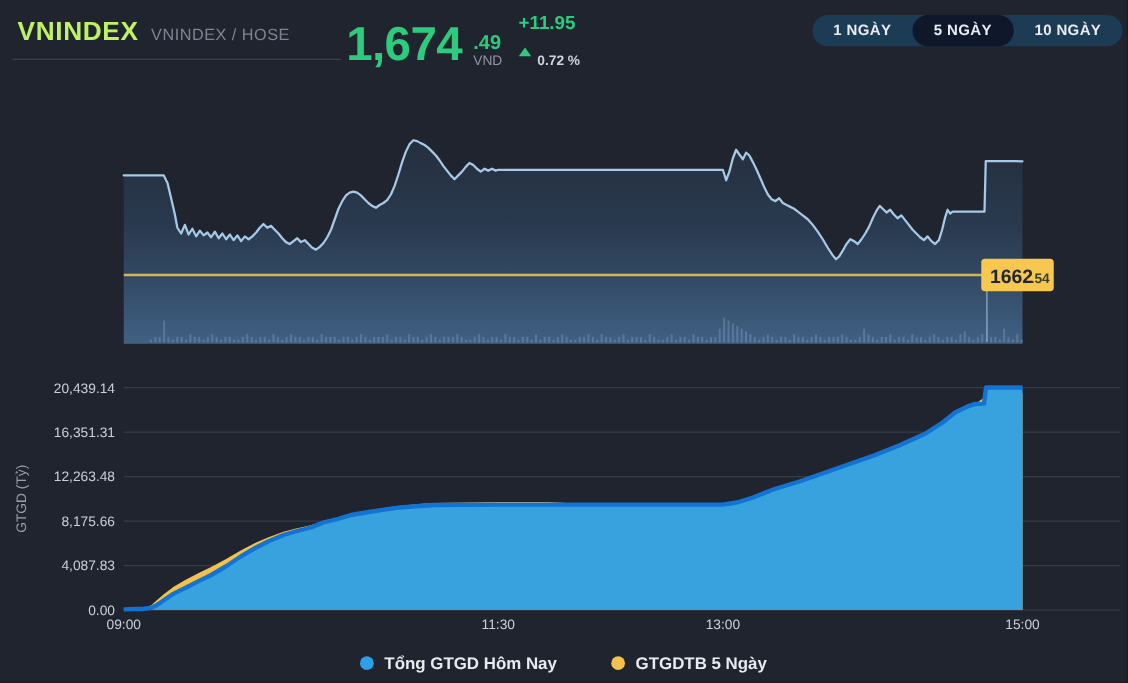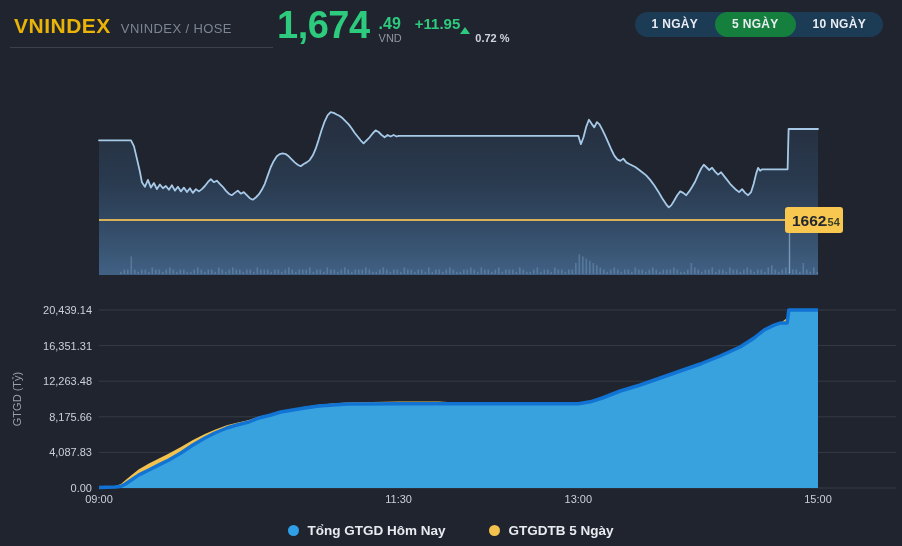--- a/index.html
+++ b/index.html
@@ -3,38 +3,38 @@
 <meta charset="utf-8">
 <style>
   html,body{margin:0;padding:0;background:#14171e;}
   .screen{
     position:relative;width:902px;height:546px;overflow:hidden;
     background:#20242e;font-family:"Liberation Sans","DejaVu Sans",sans-serif;
     -webkit-font-smoothing:antialiased;
   }
   
   .title-block{position:absolute;left:14px;top:14px;display:flex;align-items:baseline;gap:10px;}
-  .title{font-size:21px;font-weight:bold;color:#eab308;letter-spacing:.5px;}
+  .title{font-size:21px;font-weight:bold;color:#bef264;letter-spacing:.5px;}
   .subtitle{font-size:13px;color:#7d8595;letter-spacing:.4px;}
   .header-divider{position:absolute;left:10px;top:47px;width:263px;height:1px;background:#3b404a;}
   .price-block{position:absolute;left:277px;top:5px;display:flex;align-items:flex-end;gap:9px;}
   .price-main{font-size:38px;line-height:40px;font-weight:bold;color:#2ccb7d;letter-spacing:-.5px;}
   .price-col{display:flex;flex-direction:column;align-items:flex-start;margin-top:6px;}
   .price-dec{font-size:16px;font-weight:bold;color:#2ccb7d;line-height:16px;}
   .price-cur{font-size:11px;font-weight:normal;color:#8f96a3;line-height:13px;}
-  .chg-col{display:flex;align-items:flex-start;margin-top:6px;margin-left:4px;}
+  .chg-col{display:flex;flex-direction:column;align-items:flex-start;margin-top:6px;margin-left:4px;}
   .chg-val{font-size:15px;font-weight:bold;color:#2ccb7d;line-height:16px;}
   .chg-pct-row{display:flex;align-items:center;gap:5px;line-height:13px;}
   .up-tri{width:0;height:0;border-left:5px solid transparent;border-right:5px solid transparent;border-bottom:7px solid #2ccb7d;display:inline-block;}
   .chg-pct{font-size:11px;font-weight:bold;color:#d0d4db;margin-top:16px;}
   
-  .tabs{position:absolute;right:19px;top:12px;display:flex;background:#1c3b55;border-radius:13px;height:25px;align-items:center;}
+  .tabs{position:absolute;right:4px;top:12px;display:flex;background:#1c3b55;border-radius:13px;height:25px;align-items:center;}
   .tab{padding:0 17px;height:25px;line-height:25px;font-size:12px;font-weight:bold;color:#e9edf3;
        letter-spacing:.3px;border-radius:13px;cursor:pointer;white-space:nowrap;}
-  .tab.active{background:#15803d;}
+  .tab.active{background:#0f172a;}
   
   .chart-svg{position:absolute;left:0;display:block;}
   #priceSvg{top:0;}
   #volSvg{top:300px;}
   
   .legend{position:absolute;left:0;top:517px;width:100%;display:flex;justify-content:center;gap:44px;align-items:center;height:26px;}
   .legend-item{display:flex;align-items:center;gap:8px;}
   .legend-dot{width:11px;height:11px;border-radius:50%;display:inline-block;}
   .legend-label{font-size:13.5px;font-weight:bold;color:#e8ebf0;}
 </style>

